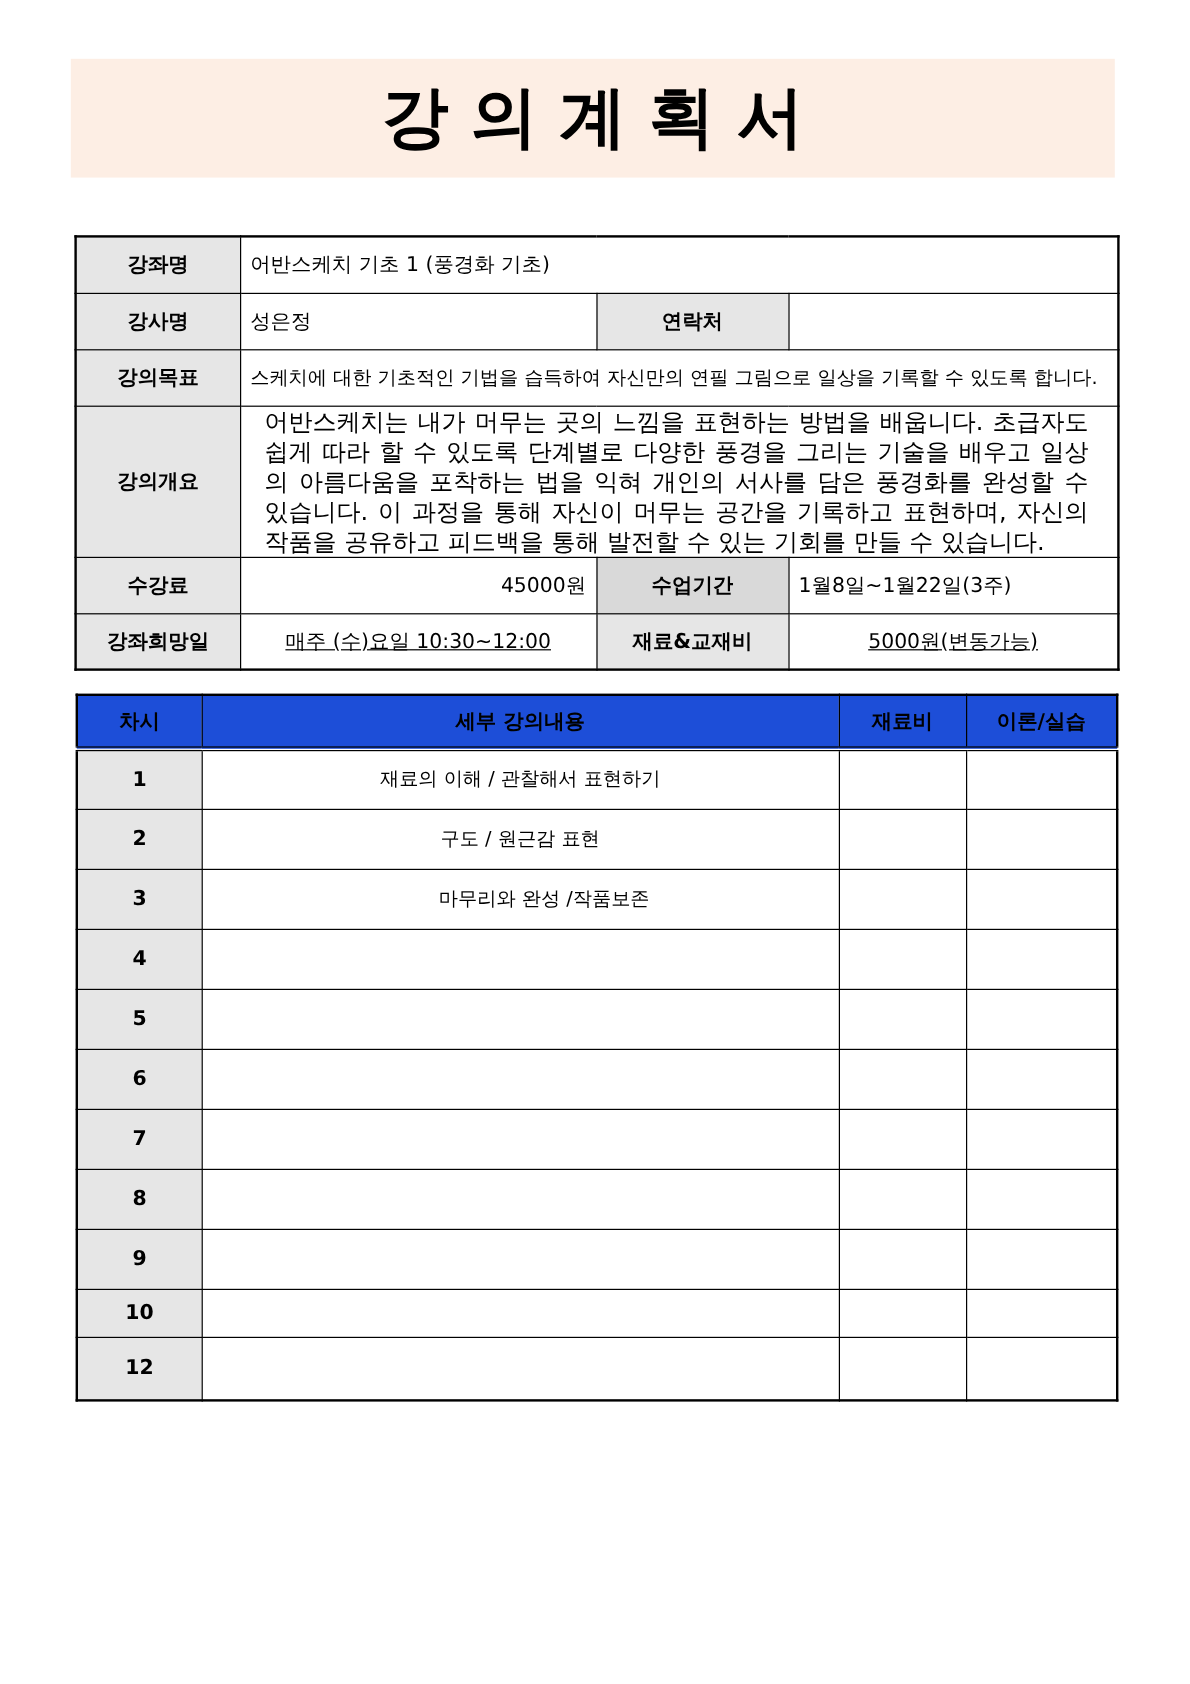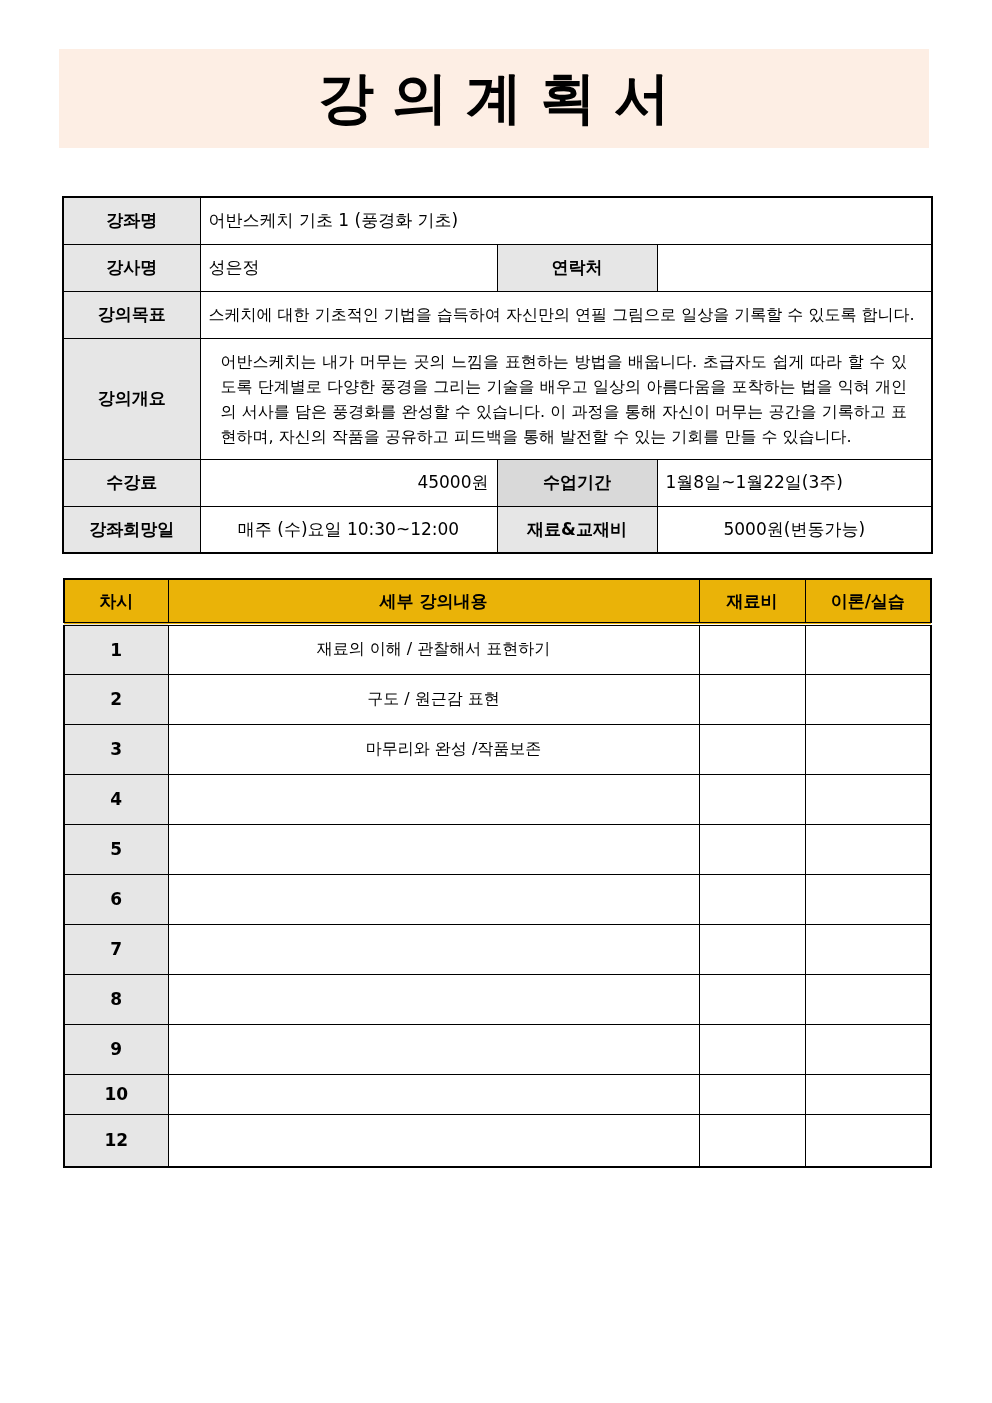--- a/index.html
+++ b/index.html
@@ -13,26 +13,26 @@
   .title-banner h1 { font-size: 56px; font-weight: bold; letter-spacing: 18px; padding-left: 18px; }
 
   table { border-collapse: collapse; position: absolute; table-layout: fixed; }
   td, th { border: 1px solid #000; font-size: 17px; }
 
   .info { left: 62px; top: 196px; width: 869px; border: 2px solid #000; }
   .info td { height: 47px; padding: 0 8px; }
   .info .lbl { background: #e6e6e6; font-weight: bold; text-align: center; margin-left: 20px; }
   .info .val { text-align: left; }
   .info .val-right { text-align: right; }
-  .info .val-center { text-align: center; }
+  .info .val-center { text-align: center; text-decoration: underline; }
   .info .goal { font-size: 16px; line-height: 20px; text-align: justify; padding: 0 8px; margin-left: 48px; }
-  .info .overview { font-size: 16px; line-height: 25px; text-align: justify; padding: 0 24px 0 20px; }
+  .info .overview { font-size: 20px; line-height: 25px; text-align: justify; padding: 0 24px 0 20px; }
 
   .sched { left: 63px; top: 578px; width: 867px; border: 2px solid #000; }
-  .sched th { background: #eab308; height: 45px; font-weight: bold; border-bottom: 4px double #000; }
+  .sched th { background: #1d4ed8; height: 45px; font-weight: bold; border-bottom: 4px double #000; }
   .sched td { height: 50px; text-align: center; }
   .sched td.num { background: #e6e6e6; font-weight: bold; }
   .sched td.content { font-size: 16px; }
 </style>
 </head>
 <body>
 
 <div class="title-banner">
   <h1>강의계획서</h1>
 </div>

